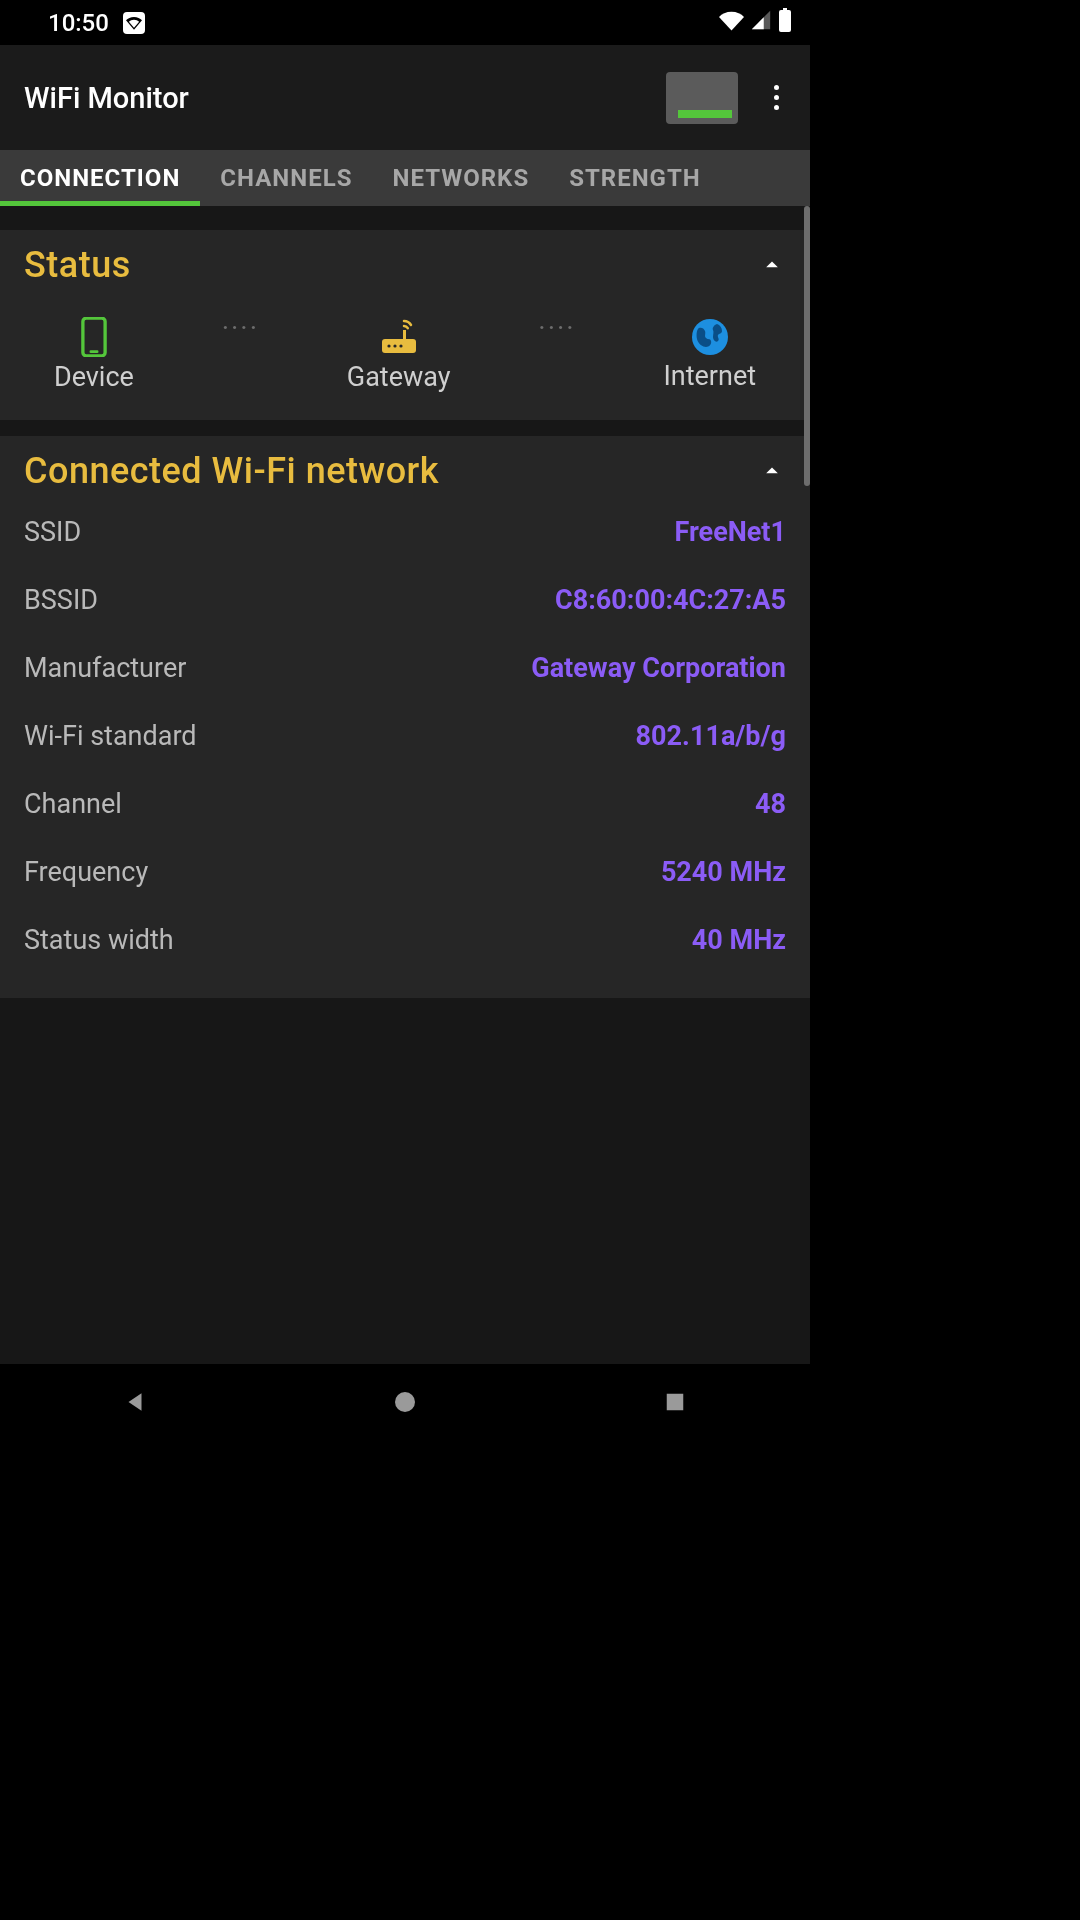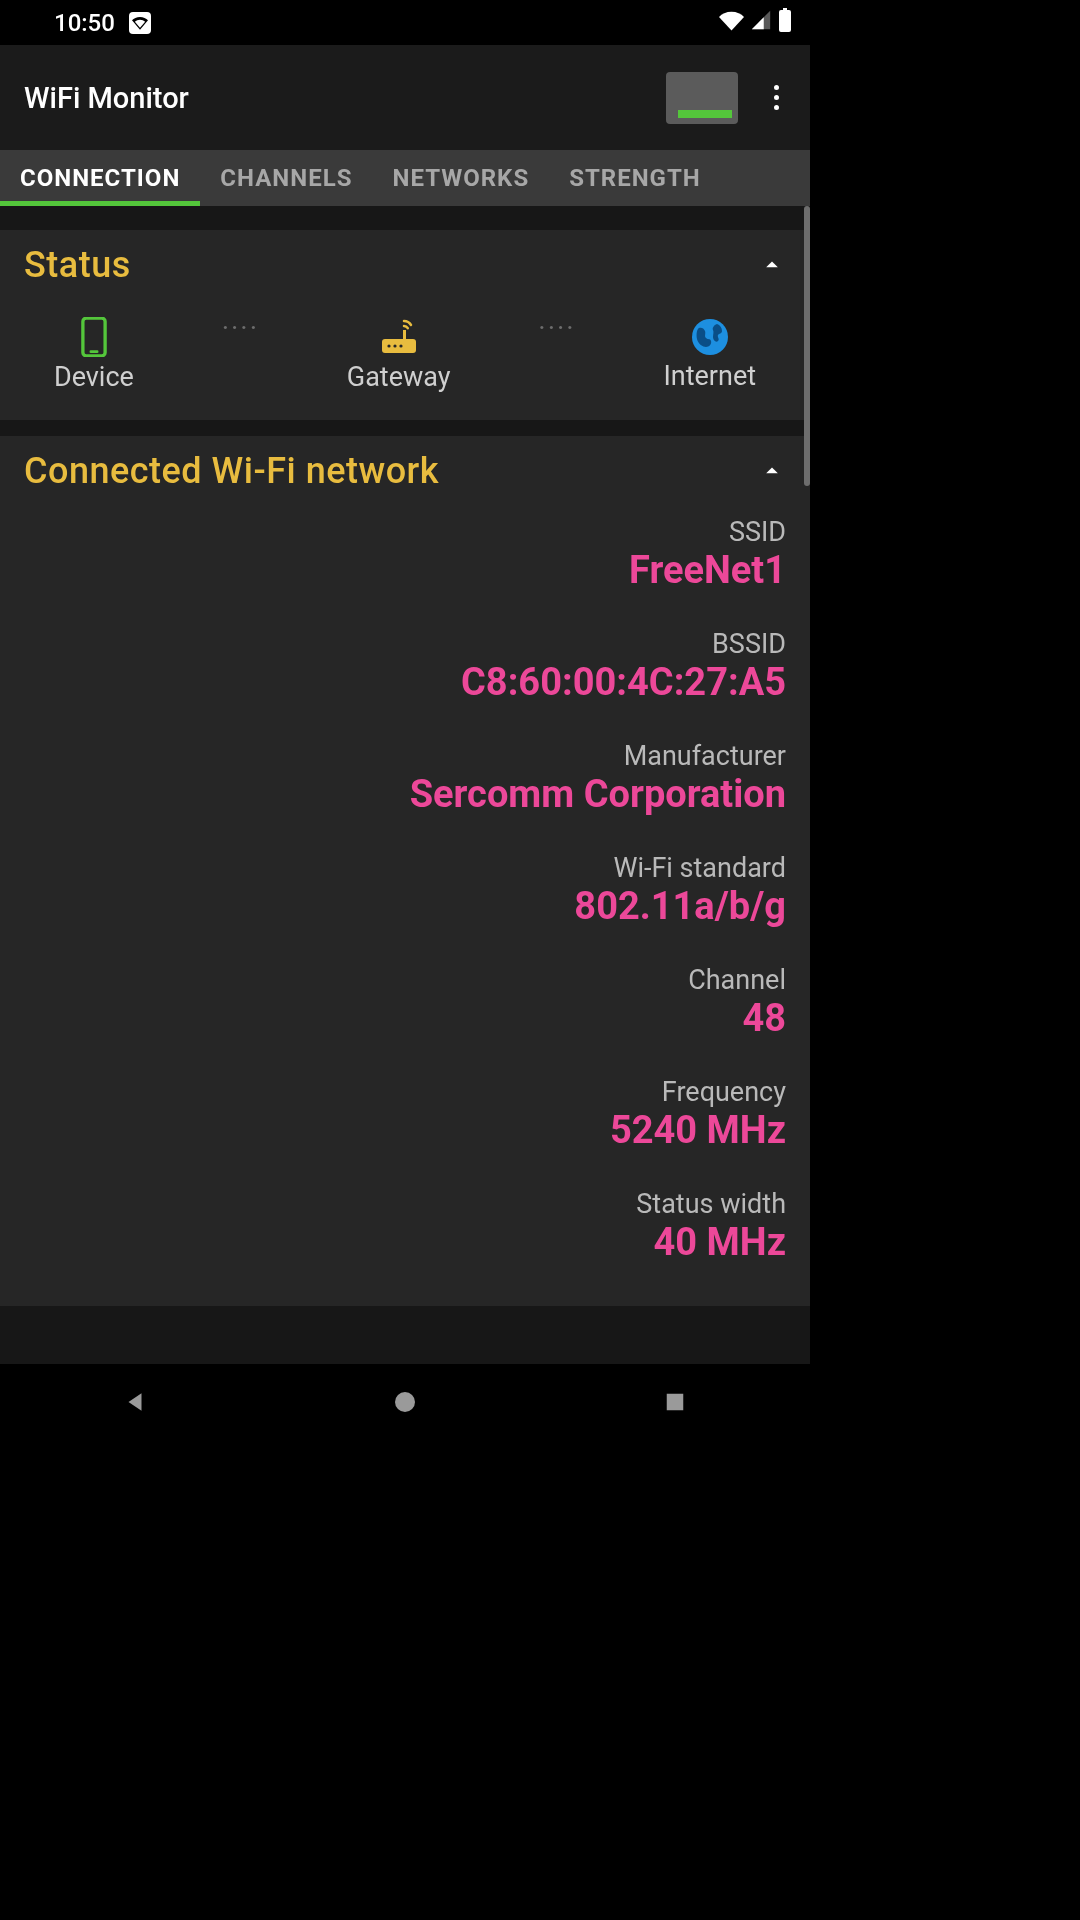--- a/index.html
+++ b/index.html
@@ -13,21 +13,21 @@
   }
   
   .statusbar {
     height: 45px;
     display: flex;
     align-items: center;
     padding: 0 18px 0 48px;
     font-size: 24px;
     font-weight: 500;
   }
-  .statusbar .left { display: flex; align-items: center; gap: 14px; margin-left: 6px; }
+  .statusbar .left { display: flex; align-items: center; gap: 14px; }
   .statusbar .spacer { flex: 1; }
   .statusbar .right { display: flex; align-items: center; gap: 6px; }
   .sb-app-icon {
     width: 22px; height: 22px; background:#fff; border-radius:4px;
     display:flex; align-items:center; justify-content:center;
   }
   .sb-app-icon svg { display:block; }
   
   .appbar {
     height: 105px;
@@ -109,26 +109,25 @@
   .chev { width:28px; height:28px; }
   .status-row {
     display:flex; align-items:center; justify-content:space-around;
     padding: 22px 10px 0 10px;
   }
   .status-item { display:flex; flex-direction:column; align-items:center; }
   .status-label { font-size:27px; color:#cfcfcf; }
   .dots { color:#6d6d6d; font-size:28px; letter-spacing:2px; line-height:1; padding-bottom:54px; }
   .details { margin-top: 16px; }
   .detail-row {
-    display:flex; justify-content:space-between; align-items:flex-end;
+    display:flex; justify-content:space-between; align-items:center;
     padding: 18px 24px;
-    flex-direction: column;
   }
   .detail-label { font-size:27px; color:#b9b9b9; font-weight:400; }
-  .detail-value { font-size:38px; color:#ec4899; font-weight:700; text-align:right; }
+  .detail-value { font-size:27px; color:#8b5cf6; font-weight:700; text-align:right; }
   
   .navbar {
     height: 76px;
     background:#000;
     display:flex; align-items:center; justify-content:space-around;
   }
   .nav-btn { width:44px; height:44px; display:flex; align-items:center; justify-content:center; }
 </style>
 </head>
 <body>
@@ -255,21 +254,21 @@
     <div class="detail-row">
       <span class="detail-label">SSID</span>
       <span class="detail-value">FreeNet1</span>
     </div>
     <div class="detail-row">
       <span class="detail-label">BSSID</span>
       <span class="detail-value">C8:60:00:4C:27:A5</span>
     </div>
     <div class="detail-row">
       <span class="detail-label">Manufacturer</span>
-      <span class="detail-value">Sercomm Corporation</span>
+      <span class="detail-value">Gateway Corporation</span>
     </div>
     <div class="detail-row">
       <span class="detail-label">Wi-Fi standard</span>
       <span class="detail-value">802.11a/b/g</span>
     </div>
     <div class="detail-row">
       <span class="detail-label">Channel</span>
       <span class="detail-value">48</span>
     </div>
     <div class="detail-row">

